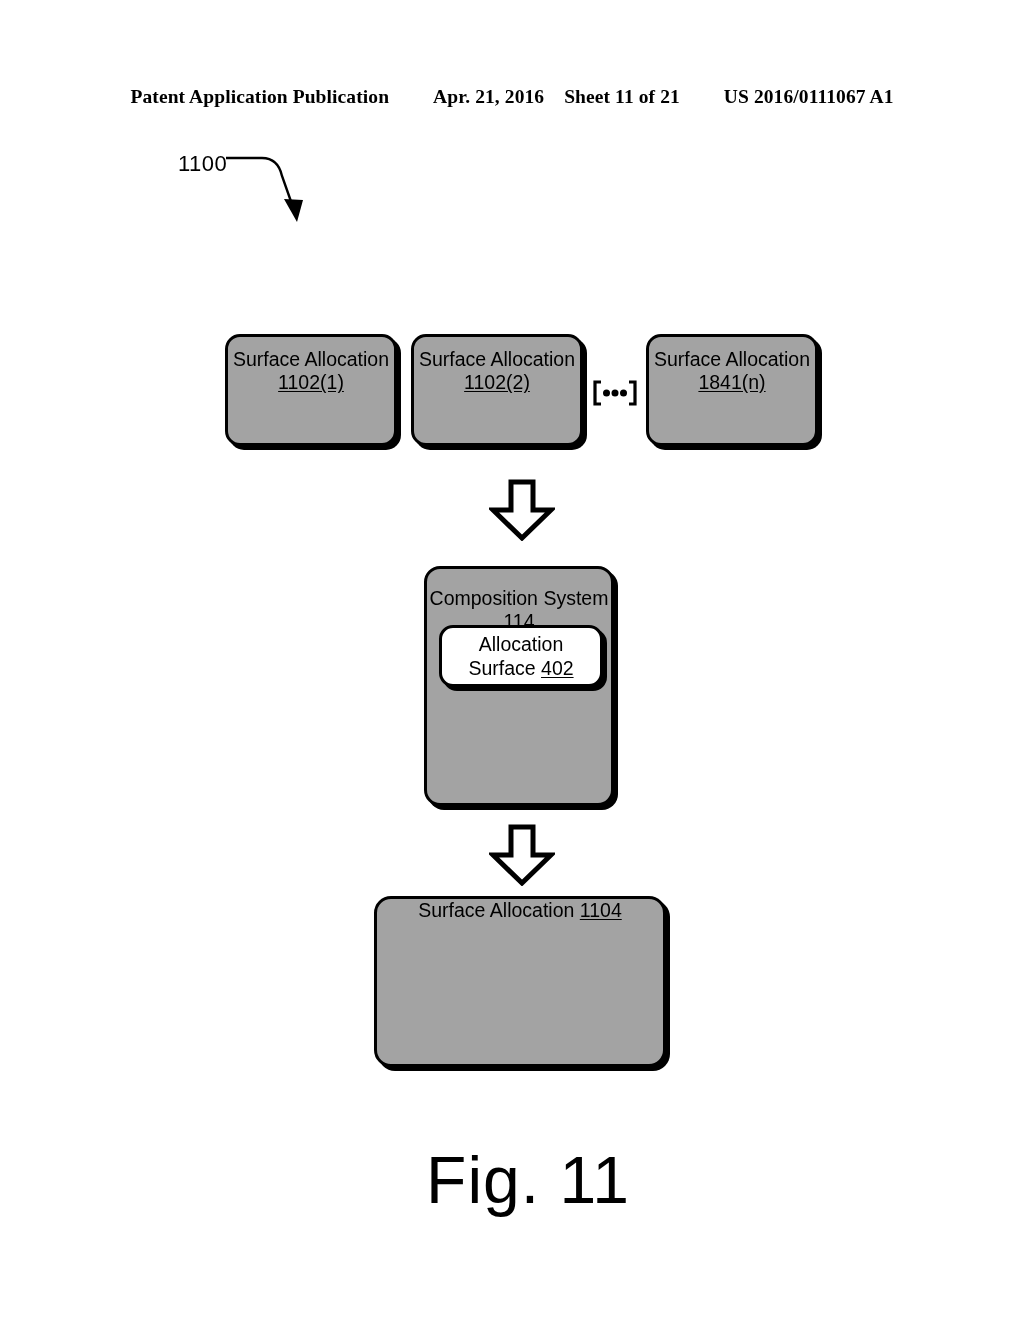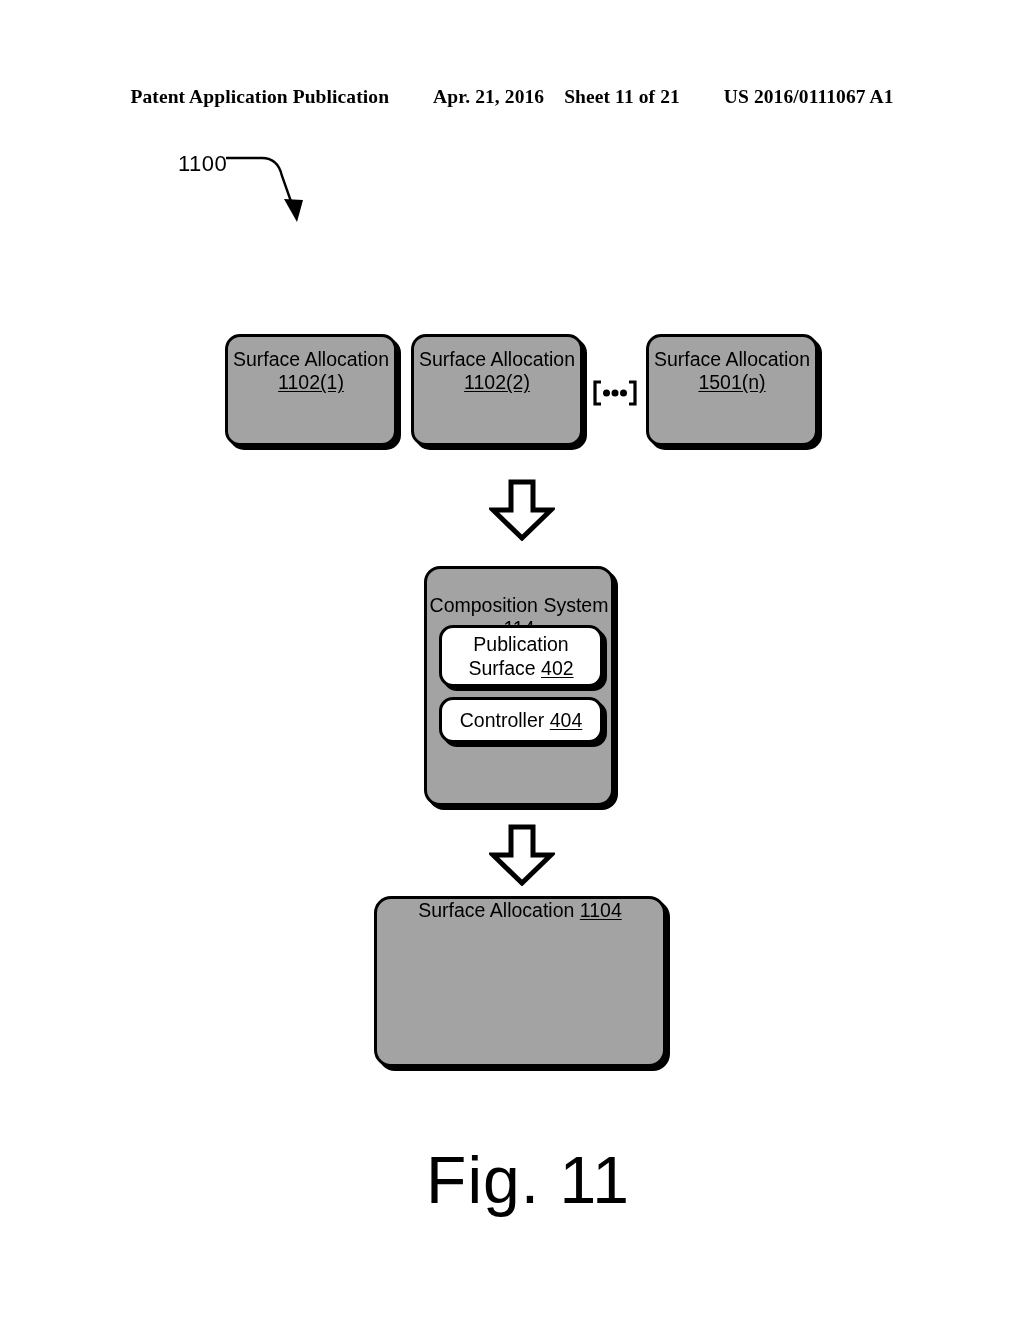--- a/index.html
+++ b/index.html
@@ -94,21 +94,21 @@
   }
   #arrow-1 { left: 489px; top: 479px; }
   #arrow-2 { left: 489px; top: 824px; }
 
   
   #composition-system {
     left: 424px;
     top: 566px;
     width: 190px;
     height: 240px;
-    padding-top: 25px;
+    padding-top: 18px;
     border-radius: 16px;
   }
   .inner-box {
     position: absolute;
     box-sizing: border-box;
     background: #ffffff;
     border: 3px solid #000000;
     border-radius: 14px;
     box-shadow: 4px 4px 0 0 #000000;
     text-align: center;
@@ -183,45 +183,39 @@
 <svg class="ellipsis-glyph" viewBox="0 0 46 28">
   <path d="M 9 3 L 3 3 L 3 25 L 9 25" fill="none" stroke="#000" stroke-width="3.2"></path>
   <path d="M 37 3 L 43 3 L 43 25 L 37 25" fill="none" stroke="#000" stroke-width="3.2"></path>
   <circle cx="14.5" cy="14" r="3.5" fill="#000"></circle>
   <circle cx="23" cy="14" r="3.5" fill="#000"></circle>
   <circle cx="31.5" cy="14" r="3.5" fill="#000"></circle>
 </svg>
 
 <div class="fbox sa-box" id="sa-3">
   <span class="line">Surface Allocation</span>
-  <span class="line u">1501(n)</span>
+  <span class="line u">1841(n)</span>
 </div>
 
 <svg class="block-arrow" id="arrow-1" viewBox="0 0 66 62">
   <path d="M 22 3 L 44 3 L 44 31 L 62 31 L 33 59 L 4 31 L 22 31 Z" fill="#ffffff" stroke="#000000" stroke-width="5" stroke-linejoin="miter"></path>
 </svg>
 
 <div class="fbox" id="composition-system">
   <span class="line">Composition System</span>
   <span class="line u">114</span>
 
   <div class="inner-box" id="engine-box">
-    <span class="line">Publication</span>
+    <span class="line">Allocation</span>
     <span class="line">
       <span>Surface</span>
       <span class="u">402</span>
     </span>
   </div>
 
-  <div class="inner-box" id="controller-box">
-    <span class="line">
-      <span>Controller</span>
-      <span class="u">404</span>
-    </span>
-  </div>
 
 </div>
 
 <svg class="block-arrow" id="arrow-2" viewBox="0 0 66 62">
   <path d="M 22 3 L 44 3 L 44 31 L 62 31 L 33 59 L 4 31 L 22 31 Z" fill="#ffffff" stroke="#000000" stroke-width="5" stroke-linejoin="miter"></path>
 </svg>
 
 <div class="fbox" id="sa-out">
   <span class="line">
     <span>Surface Allocation</span>

